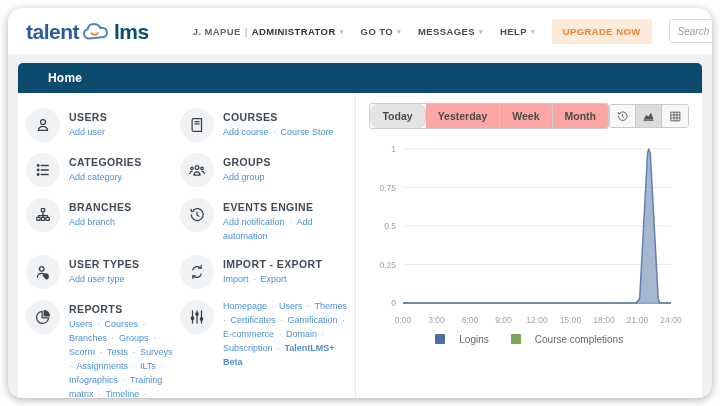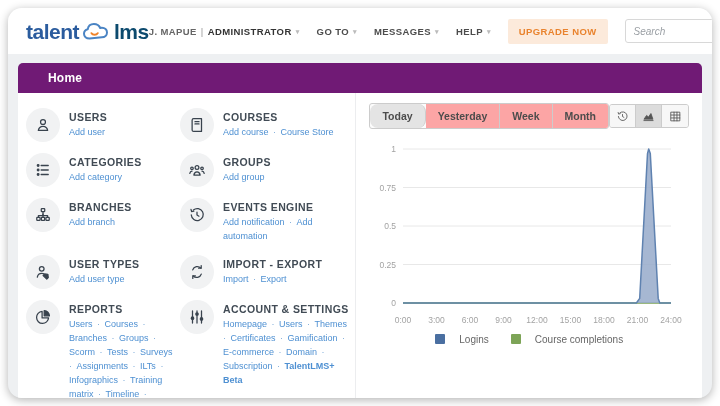--- a/index.html
+++ b/index.html
@@ -13,30 +13,30 @@
     box-shadow:0 2px 10px rgba(0,0,0,.30);
   }
   
   .topbar{height:46px;background:#fff;display:flex;align-items:center;justify-content:space-between;padding:0 16px 0 18px;}
   .logo{display:flex;align-items:flex-end;cursor:pointer;line-height:1;}
   .logo-talent{font-size:21px;font-weight:700;color:#2b5c9e;letter-spacing:-.5px;}
   .logo-lms{font-size:21px;font-weight:700;color:#0c4a6e;letter-spacing:-.5px;}
   .logo-cloud{margin:0 1px 0 2px;display:flex;}
   .topnav{display:flex;align-items:center;gap:17px;}
   .nav-item{font-size:9.5px;color:#4c4c4c;letter-spacing:.4px;display:flex;align-items:center;gap:4px;cursor:pointer;font-weight:600;white-space:nowrap;}
-  .nav-user{color:#666;font-weight:600;}
+  .nav-user{color:#666;font-weight:600;margin-left:44px;}
   .nav-pipe{color:#999;font-weight:400;}
   .nav-role{color:#333;font-weight:700;}
   .caret{color:#bbb;font-size:7px;transform:translateY(1px);}
   .upgrade{background:#fceadb;color:#e9832e;border:none;font-family:inherit;font-size:9.5px;font-weight:700;letter-spacing:.4px;padding:7px 11px;border-radius:2px;cursor:pointer;white-space:nowrap;text-align:right;}
   .search{width:102px;height:24px;border:1px solid #d8d8d8;border-radius:3px;font-family:inherit;font-size:10px;padding:0 8px;color:#555;box-sizing:border-box;outline:none;}
   .search::placeholder{font-style:italic;color:#9a9fa4;}
   
   .bodyarea{padding:9px 10px 0;height:345px;box-sizing:border-box;display:flex;flex-direction:column;}
-  .panel-head{background:#701a75;color:#fff;font-weight:700;font-size:12px;padding:8px 0 8px 30px;border-radius:5px 5px 0 0;letter-spacing:.2px;}
+  .panel-head{background:#0c4a6e;color:#fff;font-weight:700;font-size:12px;padding:8px 0 8px 30px;border-radius:5px 5px 0 0;letter-spacing:.2px;}
   .panel-content{background:#fff;display:flex;border-radius:0 0 3px 3px;min-height:268px;}
   
   .menu-grid{width:352px;box-sizing:border-box;padding:15px 4px 8px 8px;display:grid;grid-template-columns:152px 1fr;column-gap:2px;align-content:start;}
   .menu-item{display:flex;gap:9px;margin-bottom:11px;align-items:flex-start;}
   .icon-circle{flex:0 0 34px;width:34px;height:34px;border-radius:50%;background:#f1f2f3;display:flex;align-items:center;justify-content:center;}
   .menu-title{font-size:10.5px;font-weight:700;color:#414b55;letter-spacing:.4px;margin:3px 0 3px;cursor:pointer;}
   .menu-links{font-size:9px;color:#4e90d2;line-height:1.55;}
   .menu-links a{color:#4e90d2;text-decoration:none;cursor:pointer;margin-top:14px;}
   .menu-links a.strong{font-weight:700;}
   .menu-links .sep{color:#7aa9d8;margin:0 2px;}
@@ -236,21 +236,20 @@
                 <svg width="18" height="18" viewBox="0 0 24 24" fill="none" stroke="#39434e" stroke-width="1.7" stroke-linecap="round" stroke-linejoin="round">
                   <line x1="6" y1="4" x2="6" y2="20"></line>
                   <circle cx="6" cy="13.5" r="1.6" fill="#39434e"></circle>
                   <line x1="12" y1="4" x2="12" y2="20"></line>
                   <circle cx="12" cy="8" r="1.6" fill="#39434e"></circle>
                   <line x1="18" y1="4" x2="18" y2="20"></line>
                   <circle cx="18" cy="14.5" r="1.6" fill="#39434e"></circle>
                 </svg>
               </span>
               <div>
-                <div class="menu-title">ACCOUNT &amp; SETTINGS</div>
                 <div class="menu-links"><a>Homepage</a><span class="sep"> · </span><a>Users</a><span class="sep"> · </span><a>Themes</a><span class="sep"> · </span><a>Certificates</a><span class="sep"> · </span><a>Gamification</a><span class="sep"> · </span><a>E-commerce</a><span class="sep"> · </span><a>Domain</a><span class="sep"> · </span><a>Subscription</a><span class="sep"> · </span><a class="strong">TalentLMS+ Beta</a></div>
               </div>
             </div>
           </div>
         <div class="chart-panel">
           <div class="toolbar">
             <div class="tabs" id="tabs">
                 <button class="tab active">Today</button>
                 <button class="tab">Yesterday</button>
                 <button class="tab">Week</button>

